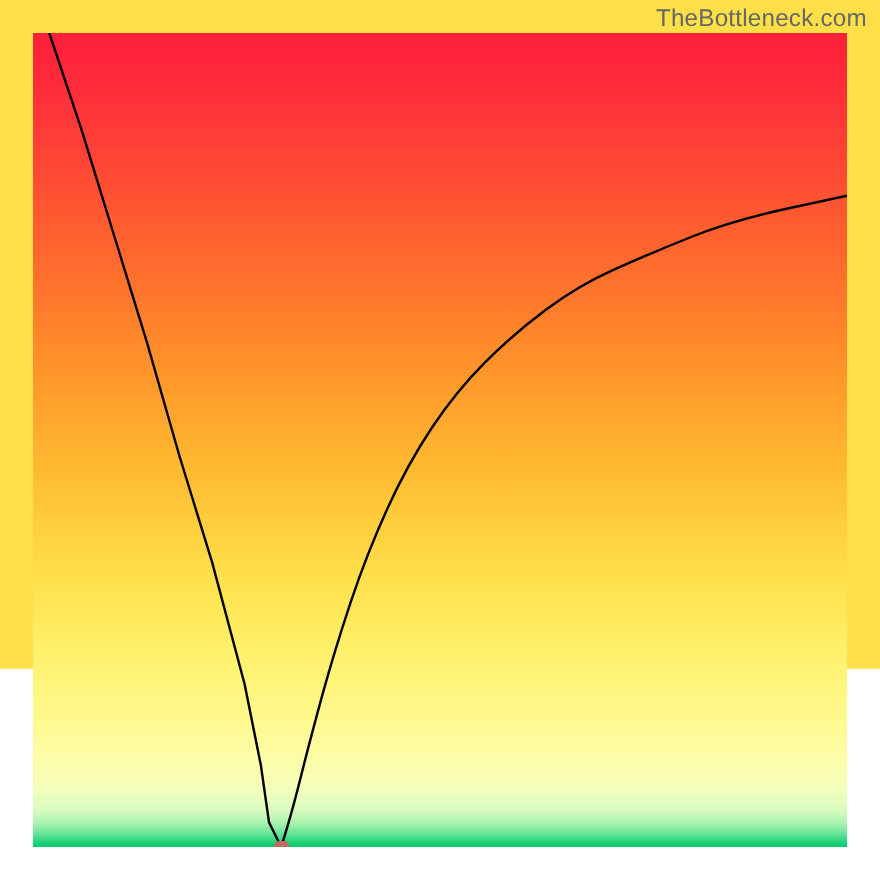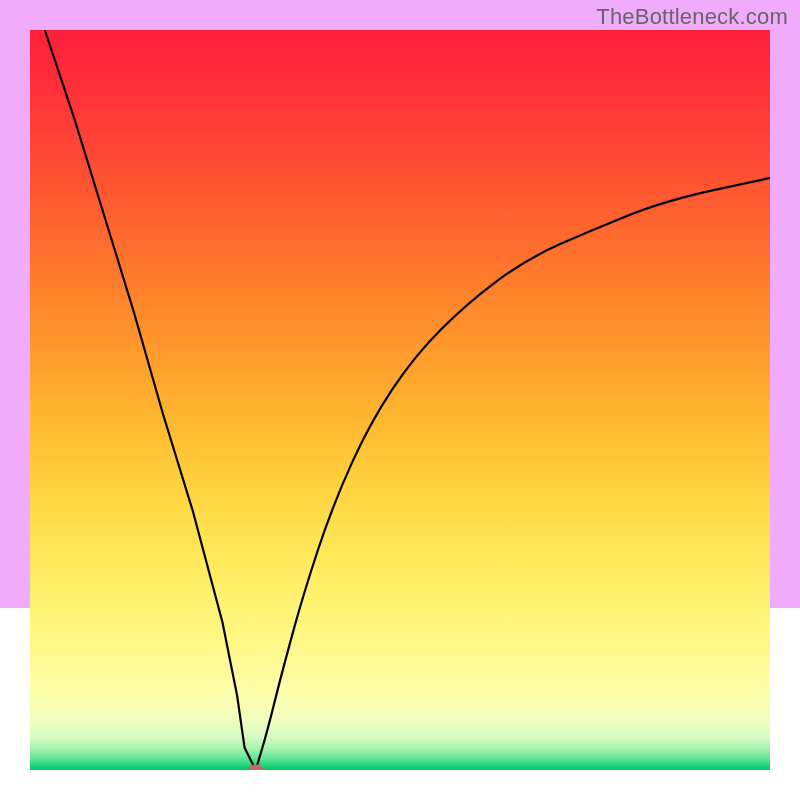--- a/index.html
+++ b/index.html
@@ -6,21 +6,21 @@
     margin: 0;
     padding: 0;
     width: 800px;
     height: 800px;
     overflow: hidden;
     font-family: Arial, Helvetica, sans-serif;
   }
   .frame {
     width: 800px;
     height: 608px;
-    background: #f0abfc;
+    background: #fde047;
     position: relative;
   }
   .watermark {
     position: absolute;
     top: 4px;
     right: 12px;
     color: #666;
     font-size: 22px;
     font-weight: 500;
     letter-spacing: 0.2px;

